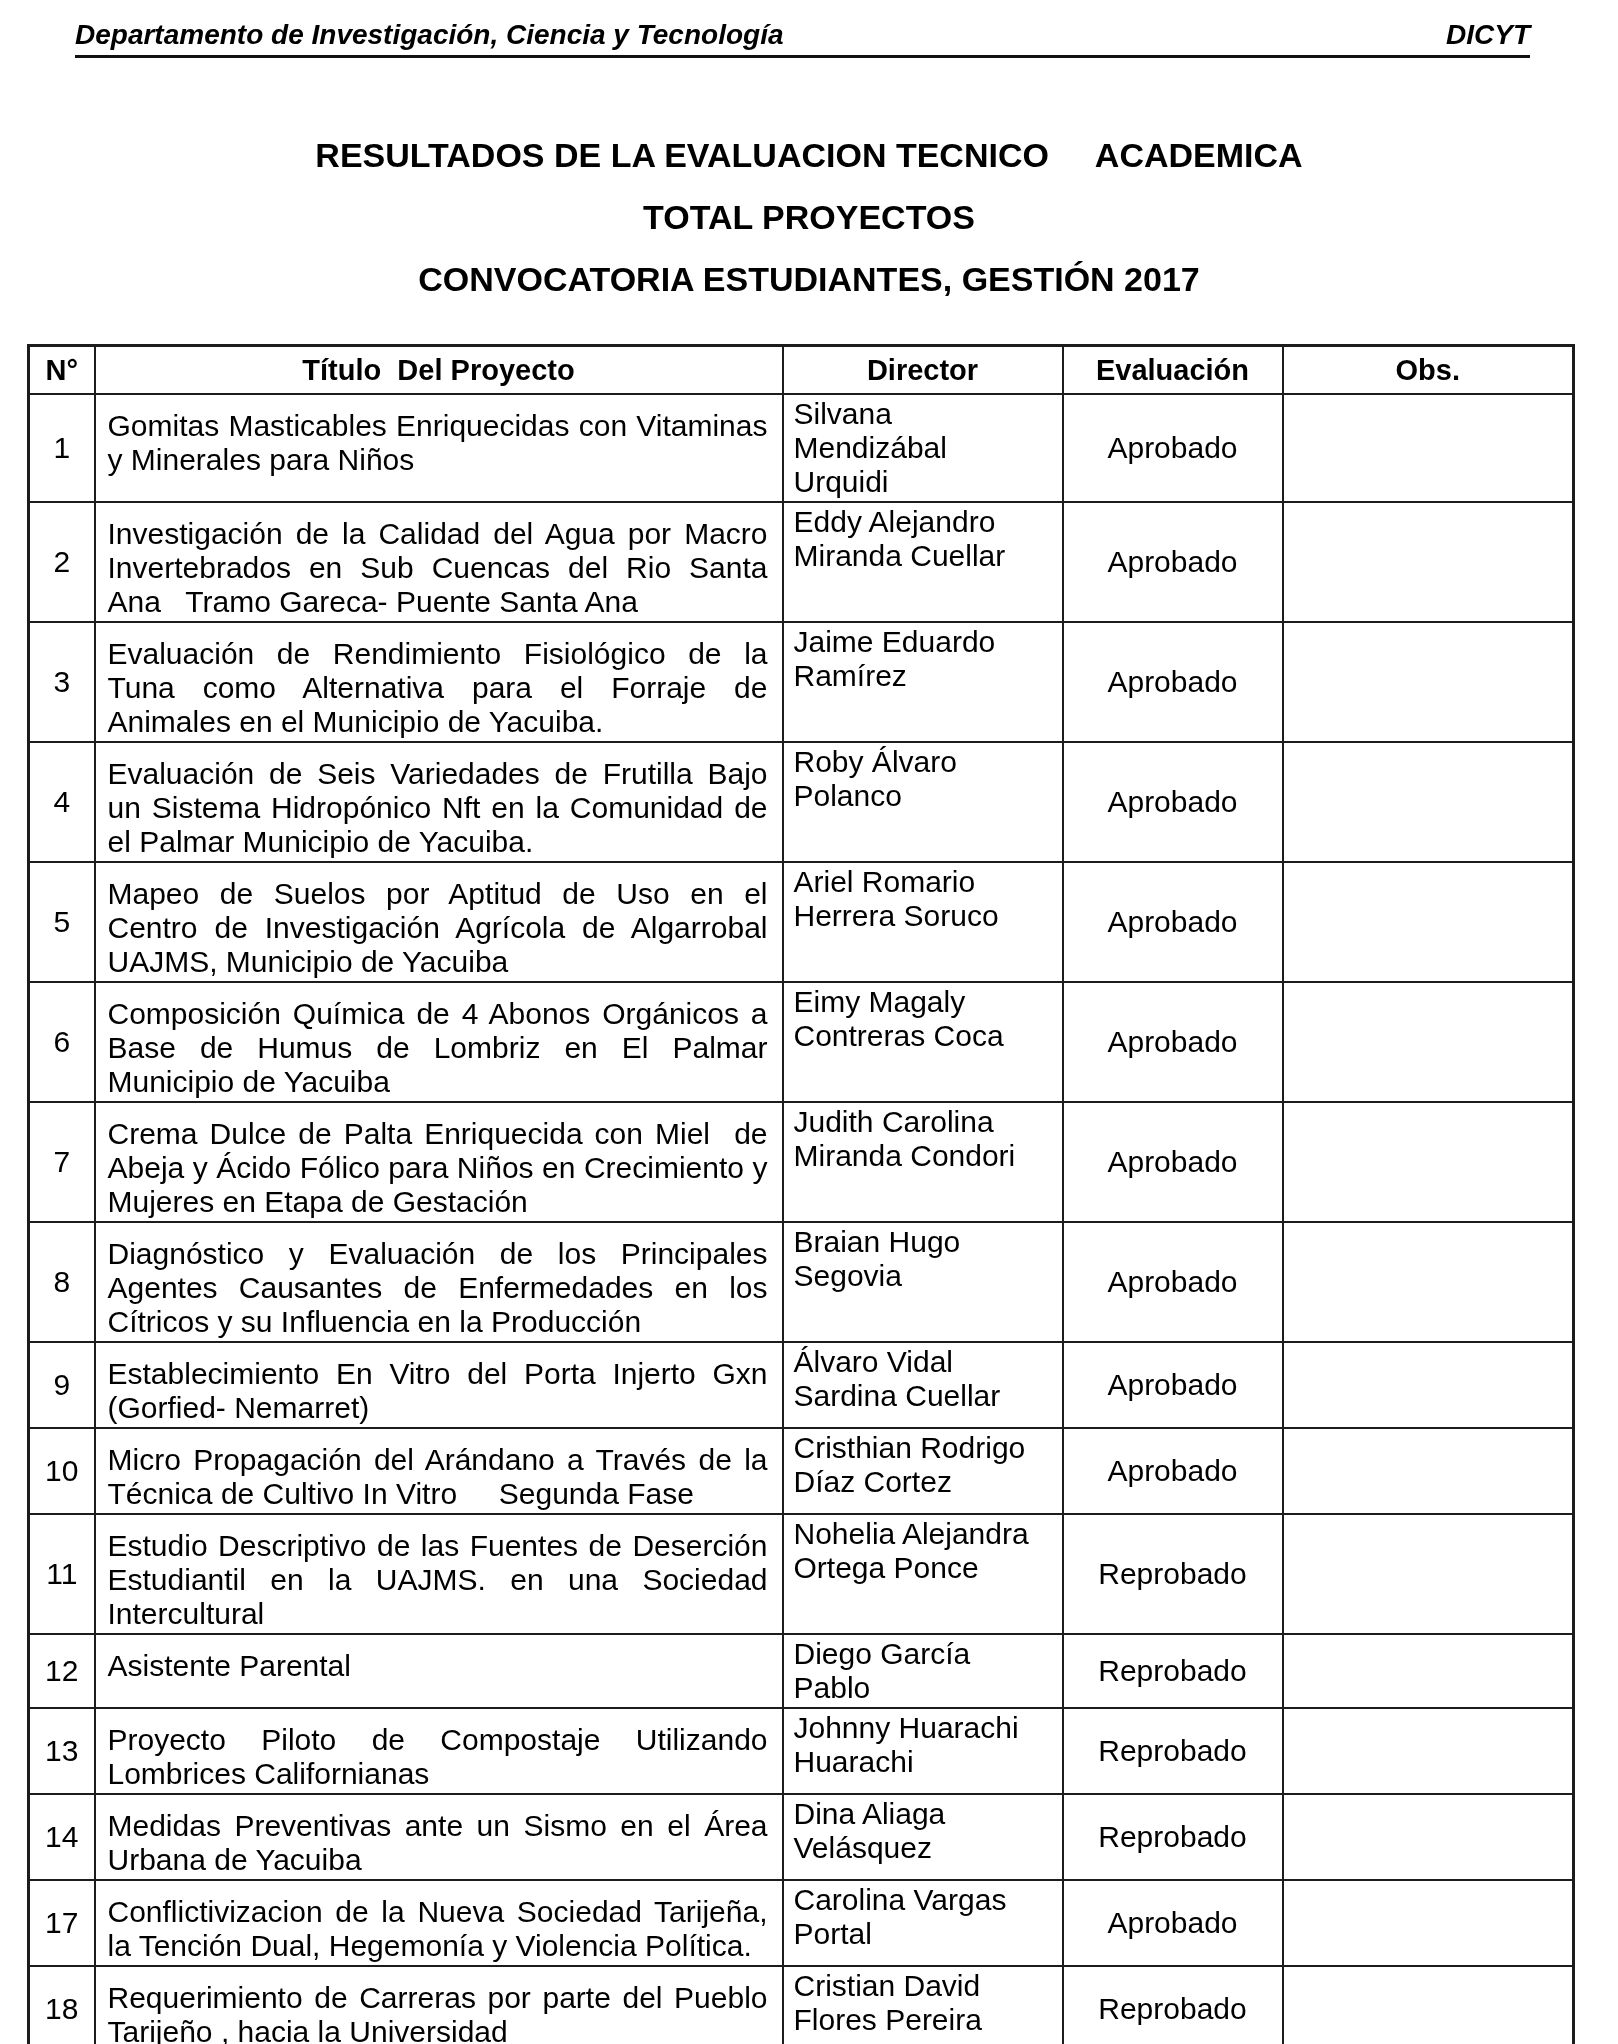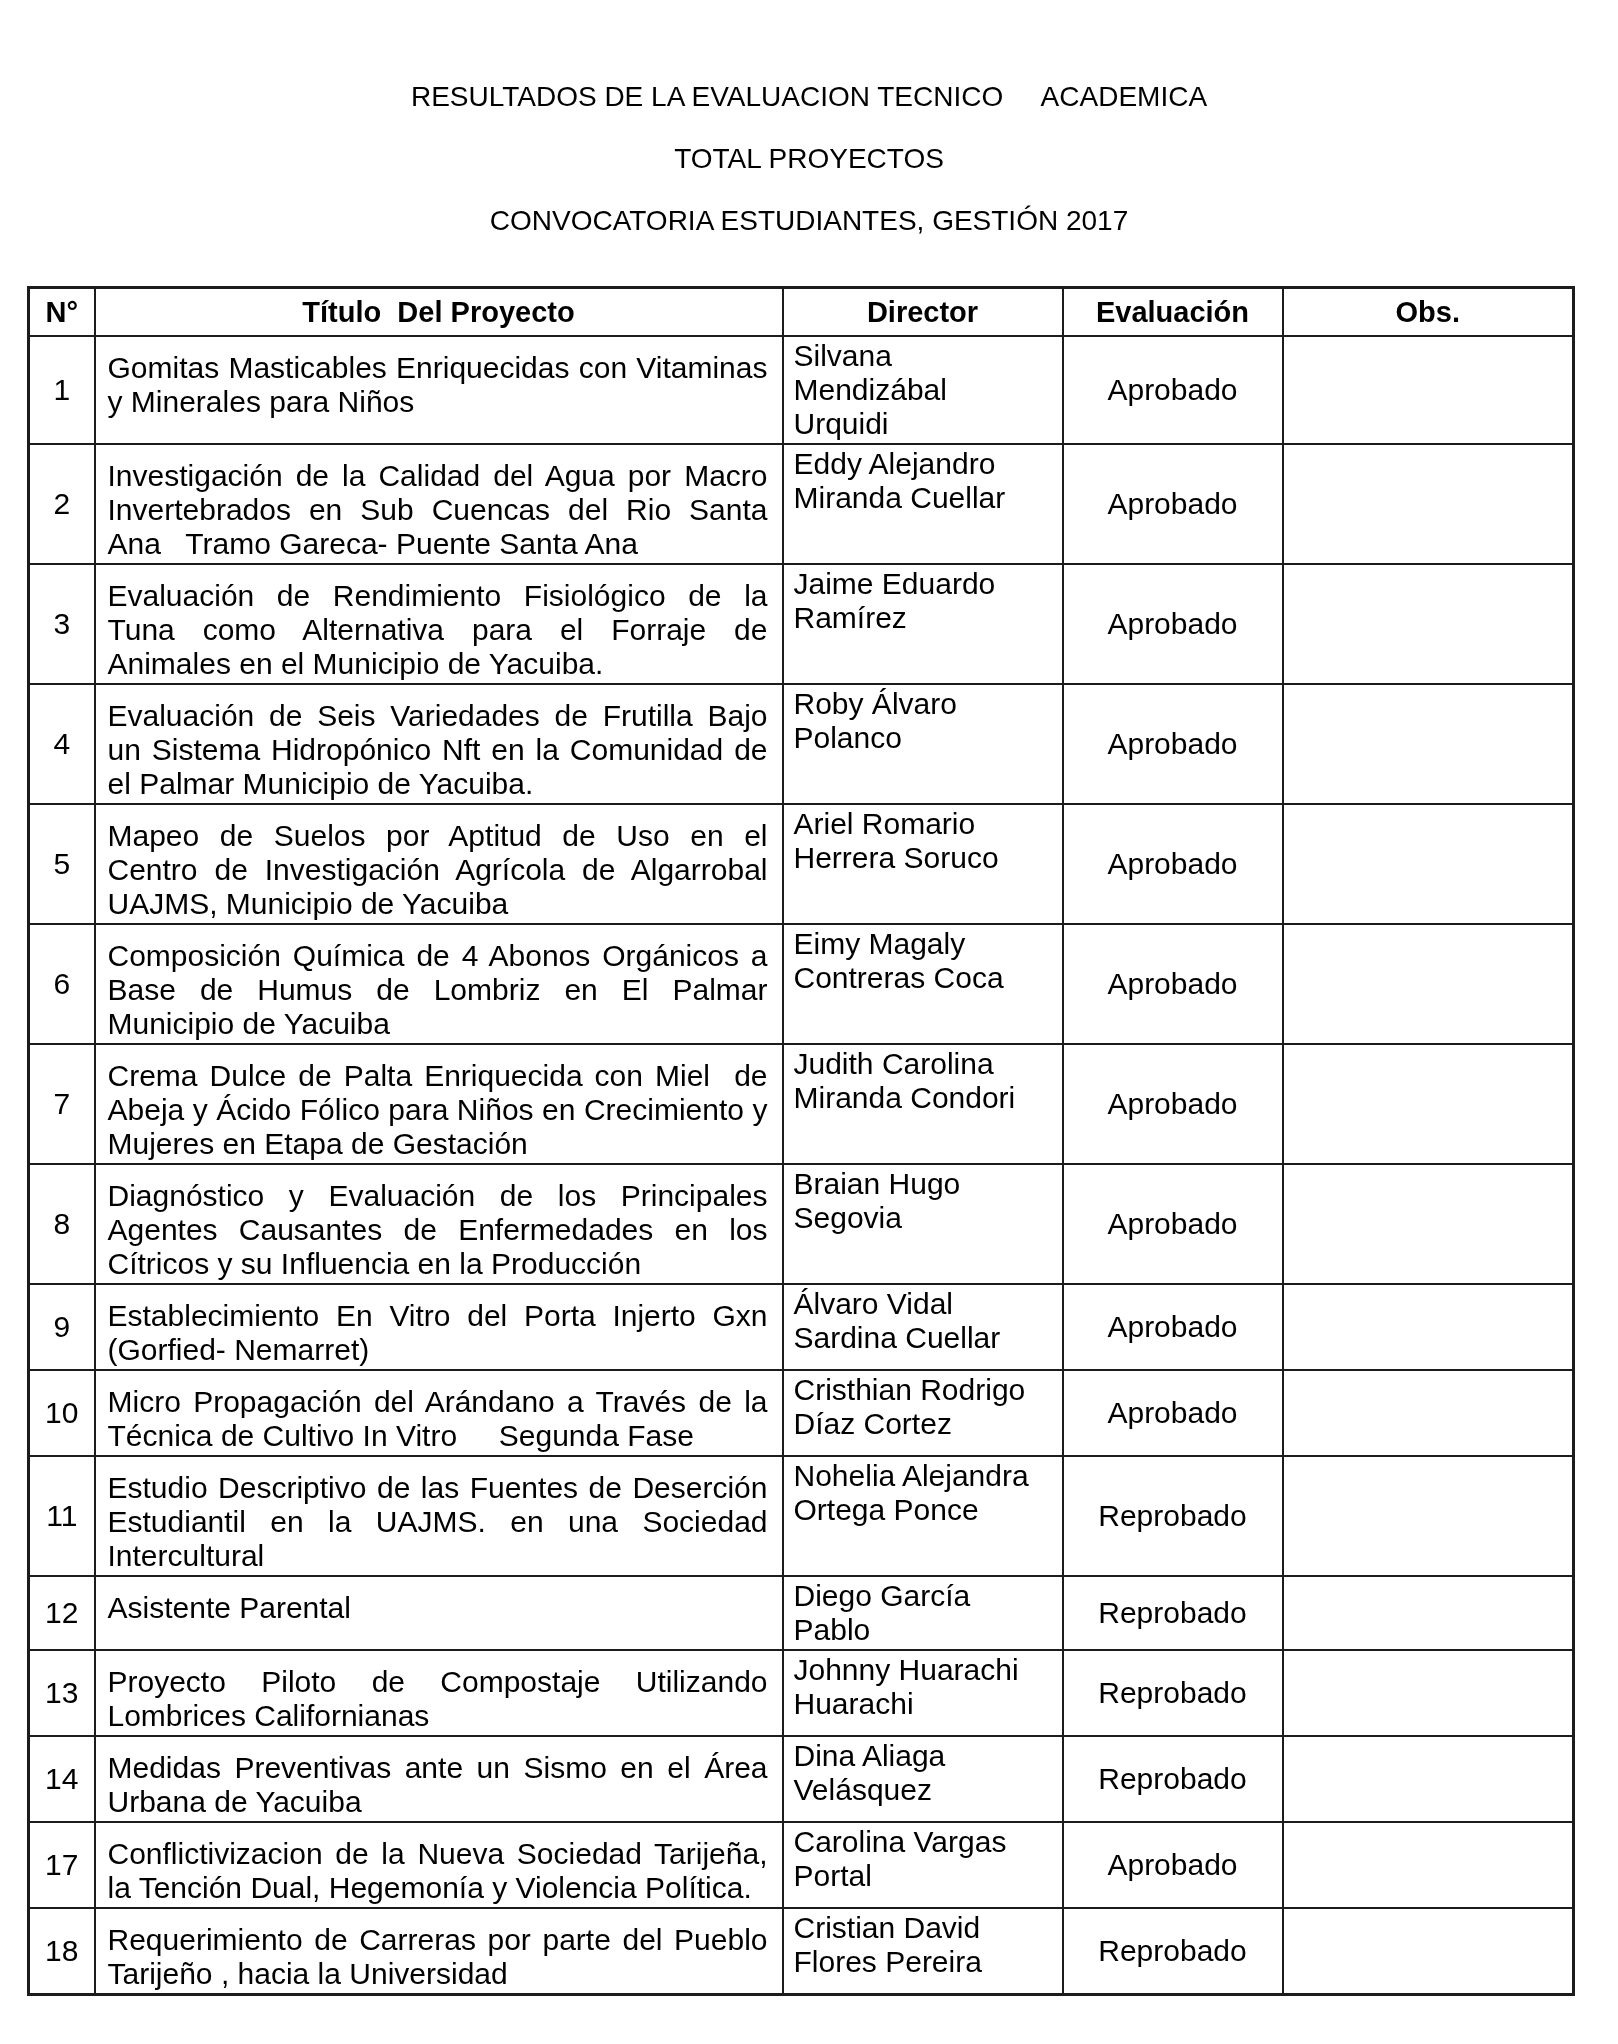--- a/index.html
+++ b/index.html
@@ -12,21 +12,21 @@
 
   .doc-header {
     display: flex; justify-content: space-between; align-items: flex-end;
     margin: 18px 88px 0 75px;
     font-style: italic; font-weight: 700;
     font-size: 28px; line-height: 34px;
     padding-bottom: 3px;
     border-bottom: 3px solid #111;
   }
 
-  .title { text-align: center; font-weight: 400; font-size: 28px; line-height: 34px; }
+  .title { text-align: center; font-weight: 700; font-size: 34px; line-height: 34px; }
   .t1 { margin: 80px 0 0 0; }
   .t2 { margin: 28px 0 0 0; }
   .t3 { margin: 28px 0 16px 0; }
 
   table.results {
     border-collapse: collapse; table-layout: fixed;
     width: 1545px; margin: 48px 0 0 27px;
     border: 3px solid #1c1c1c;
     font-size: 30px; line-height: 34px;
   }
@@ -50,20 +50,24 @@
   td.c-title{ text-align: justify; vertical-align: top; padding: 14px 14px 2px 12px; }
   td.c-dir  { text-align: left; vertical-align: top; white-space: pre-line; padding: 2px 6px 2px 10px; }
   td.c-eval { text-align: center; vertical-align: middle; padding: 2px 4px; }
   td.c-obs  { padding: 2px 4px; }
 </style>
 </head>
 <body>
 
 <div class="page">
 
+  <div class="doc-header">
+    <span>Departamento de Investigación, Ciencia y Tecnología</span>
+    <span>DICYT</span>
+  </div>
 
   <h1 class="title t1">RESULTADOS DE LA EVALUACION TECNICO &nbsp; &nbsp; ACADEMICA</h1>
   <h2 class="title t2">TOTAL PROYECTOS</h2>
   <h2 class="title t3">CONVOCATORIA ESTUDIANTES, GESTIÓN 2017</h2>
 
   <table class="results">
     <colgroup>
       <col class="w-num">
         <col class="w-title">
         <col class="w-dir">

